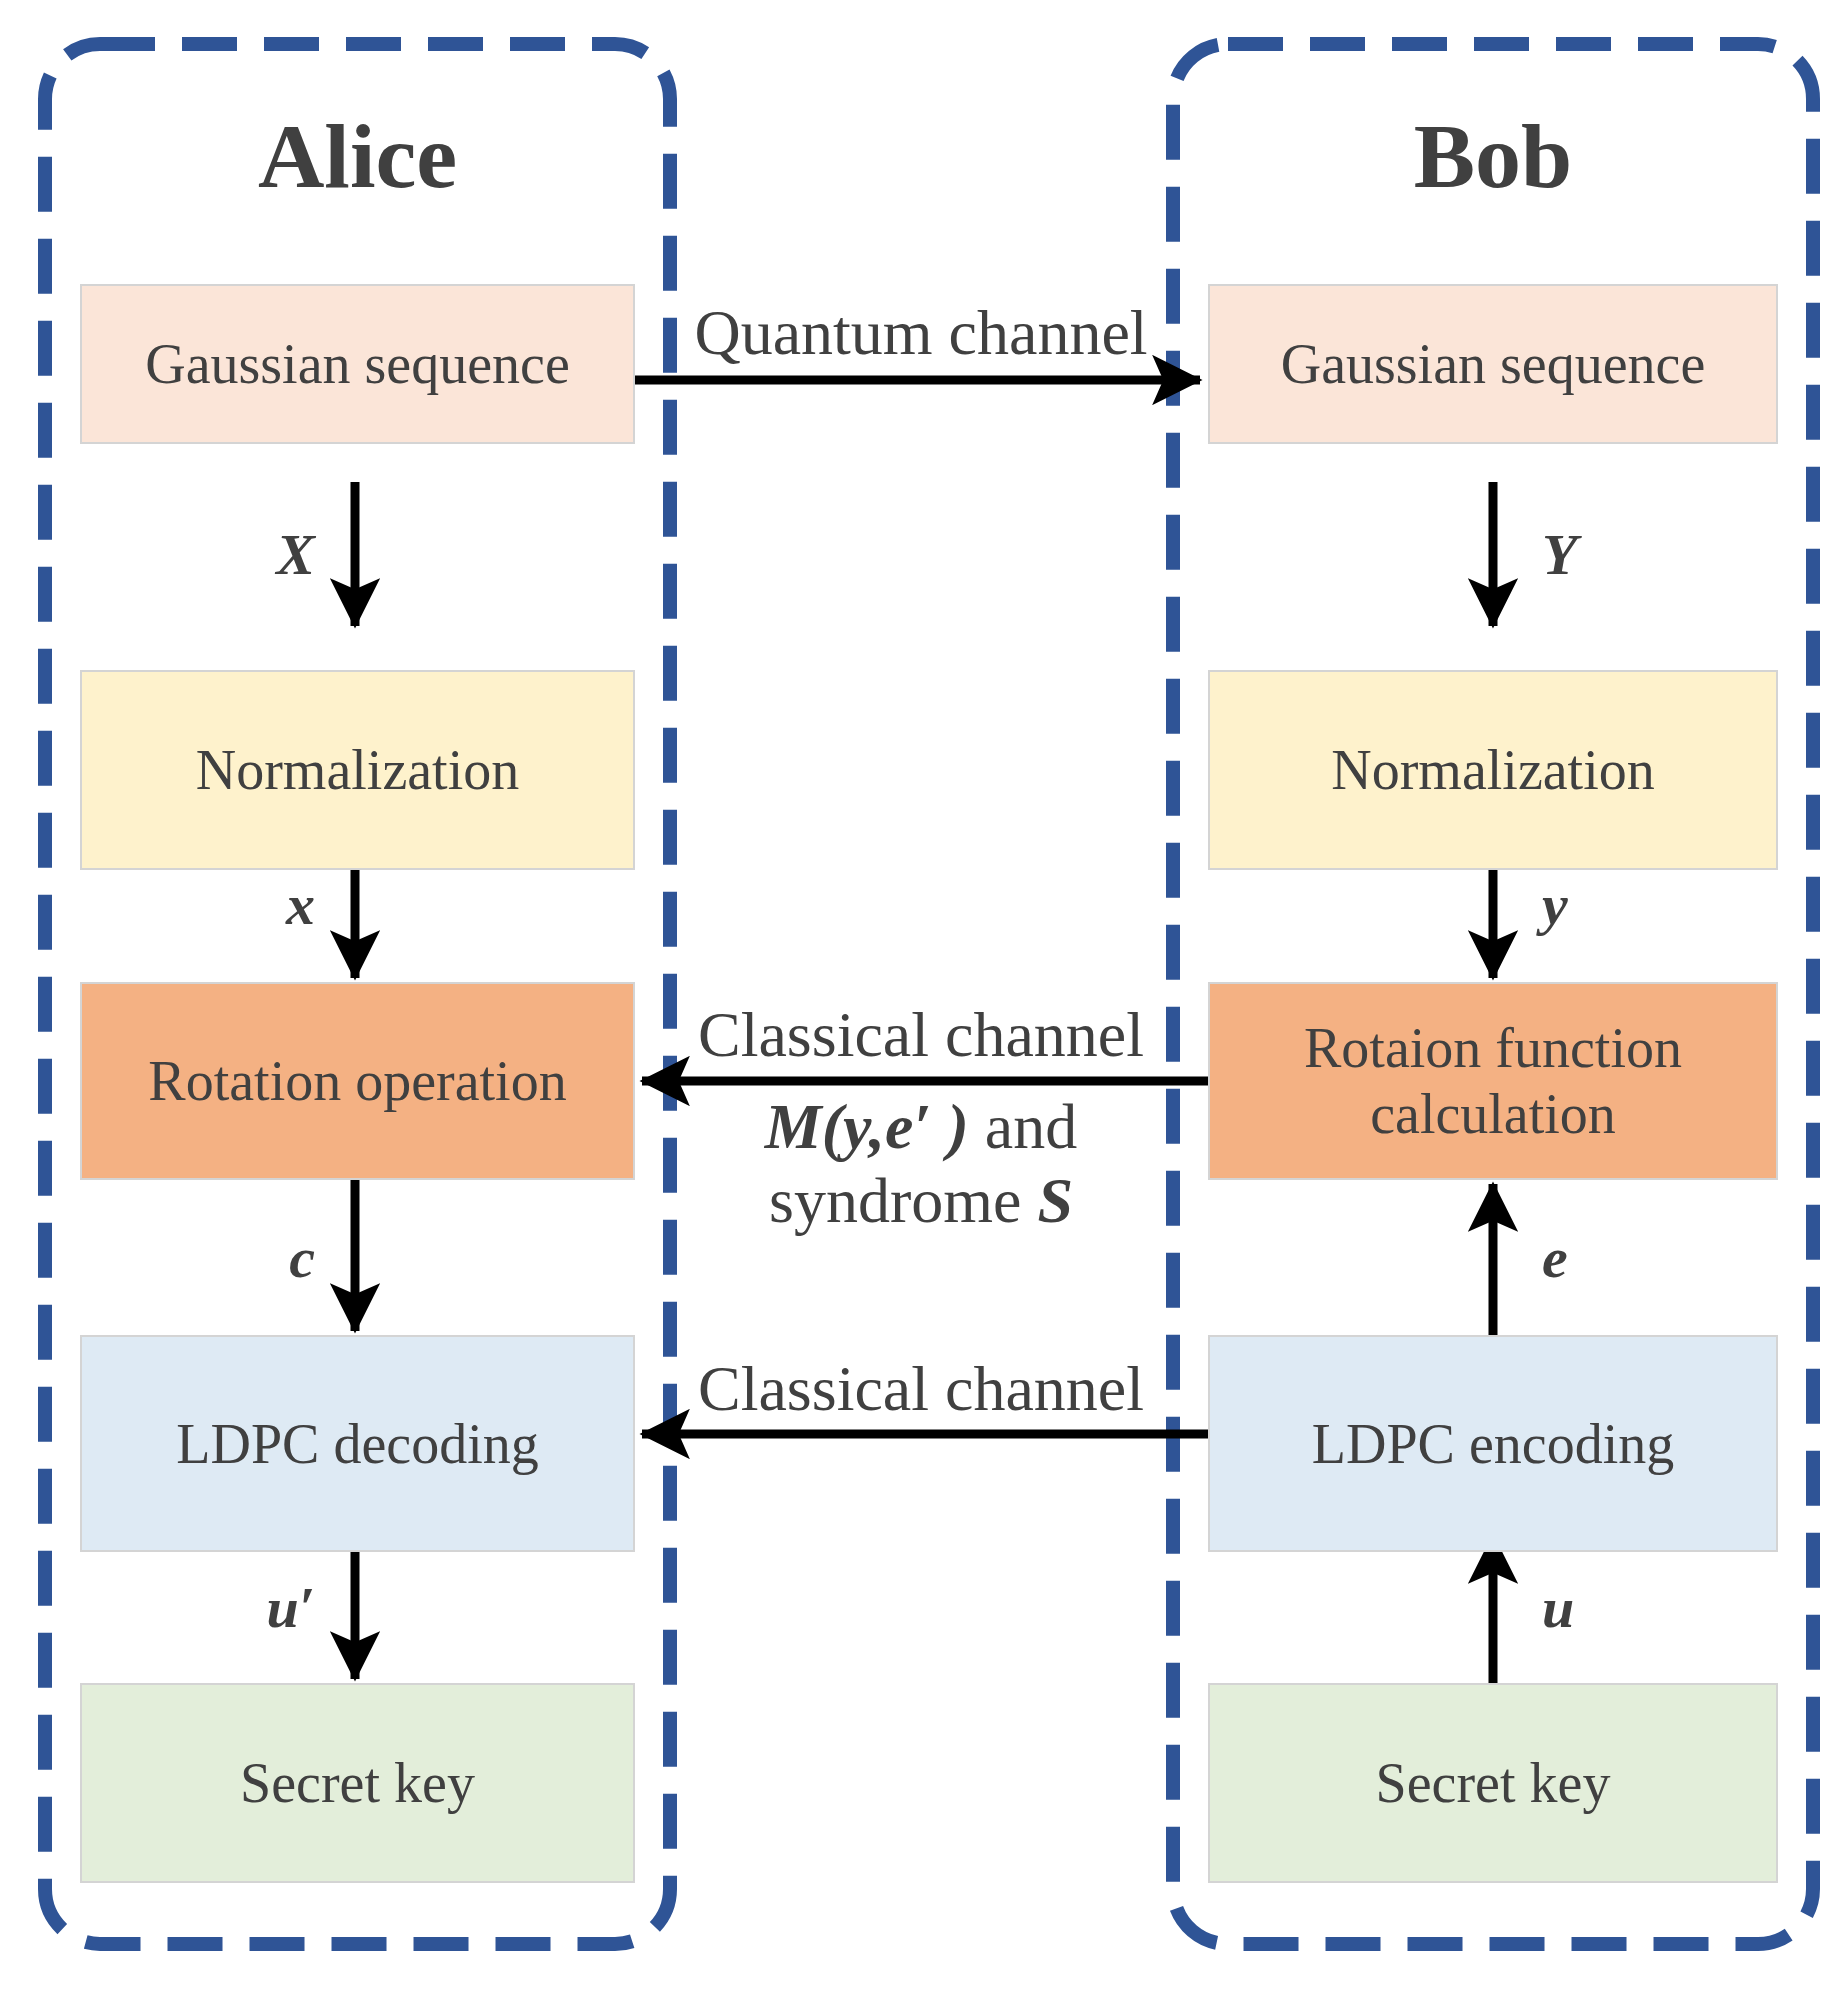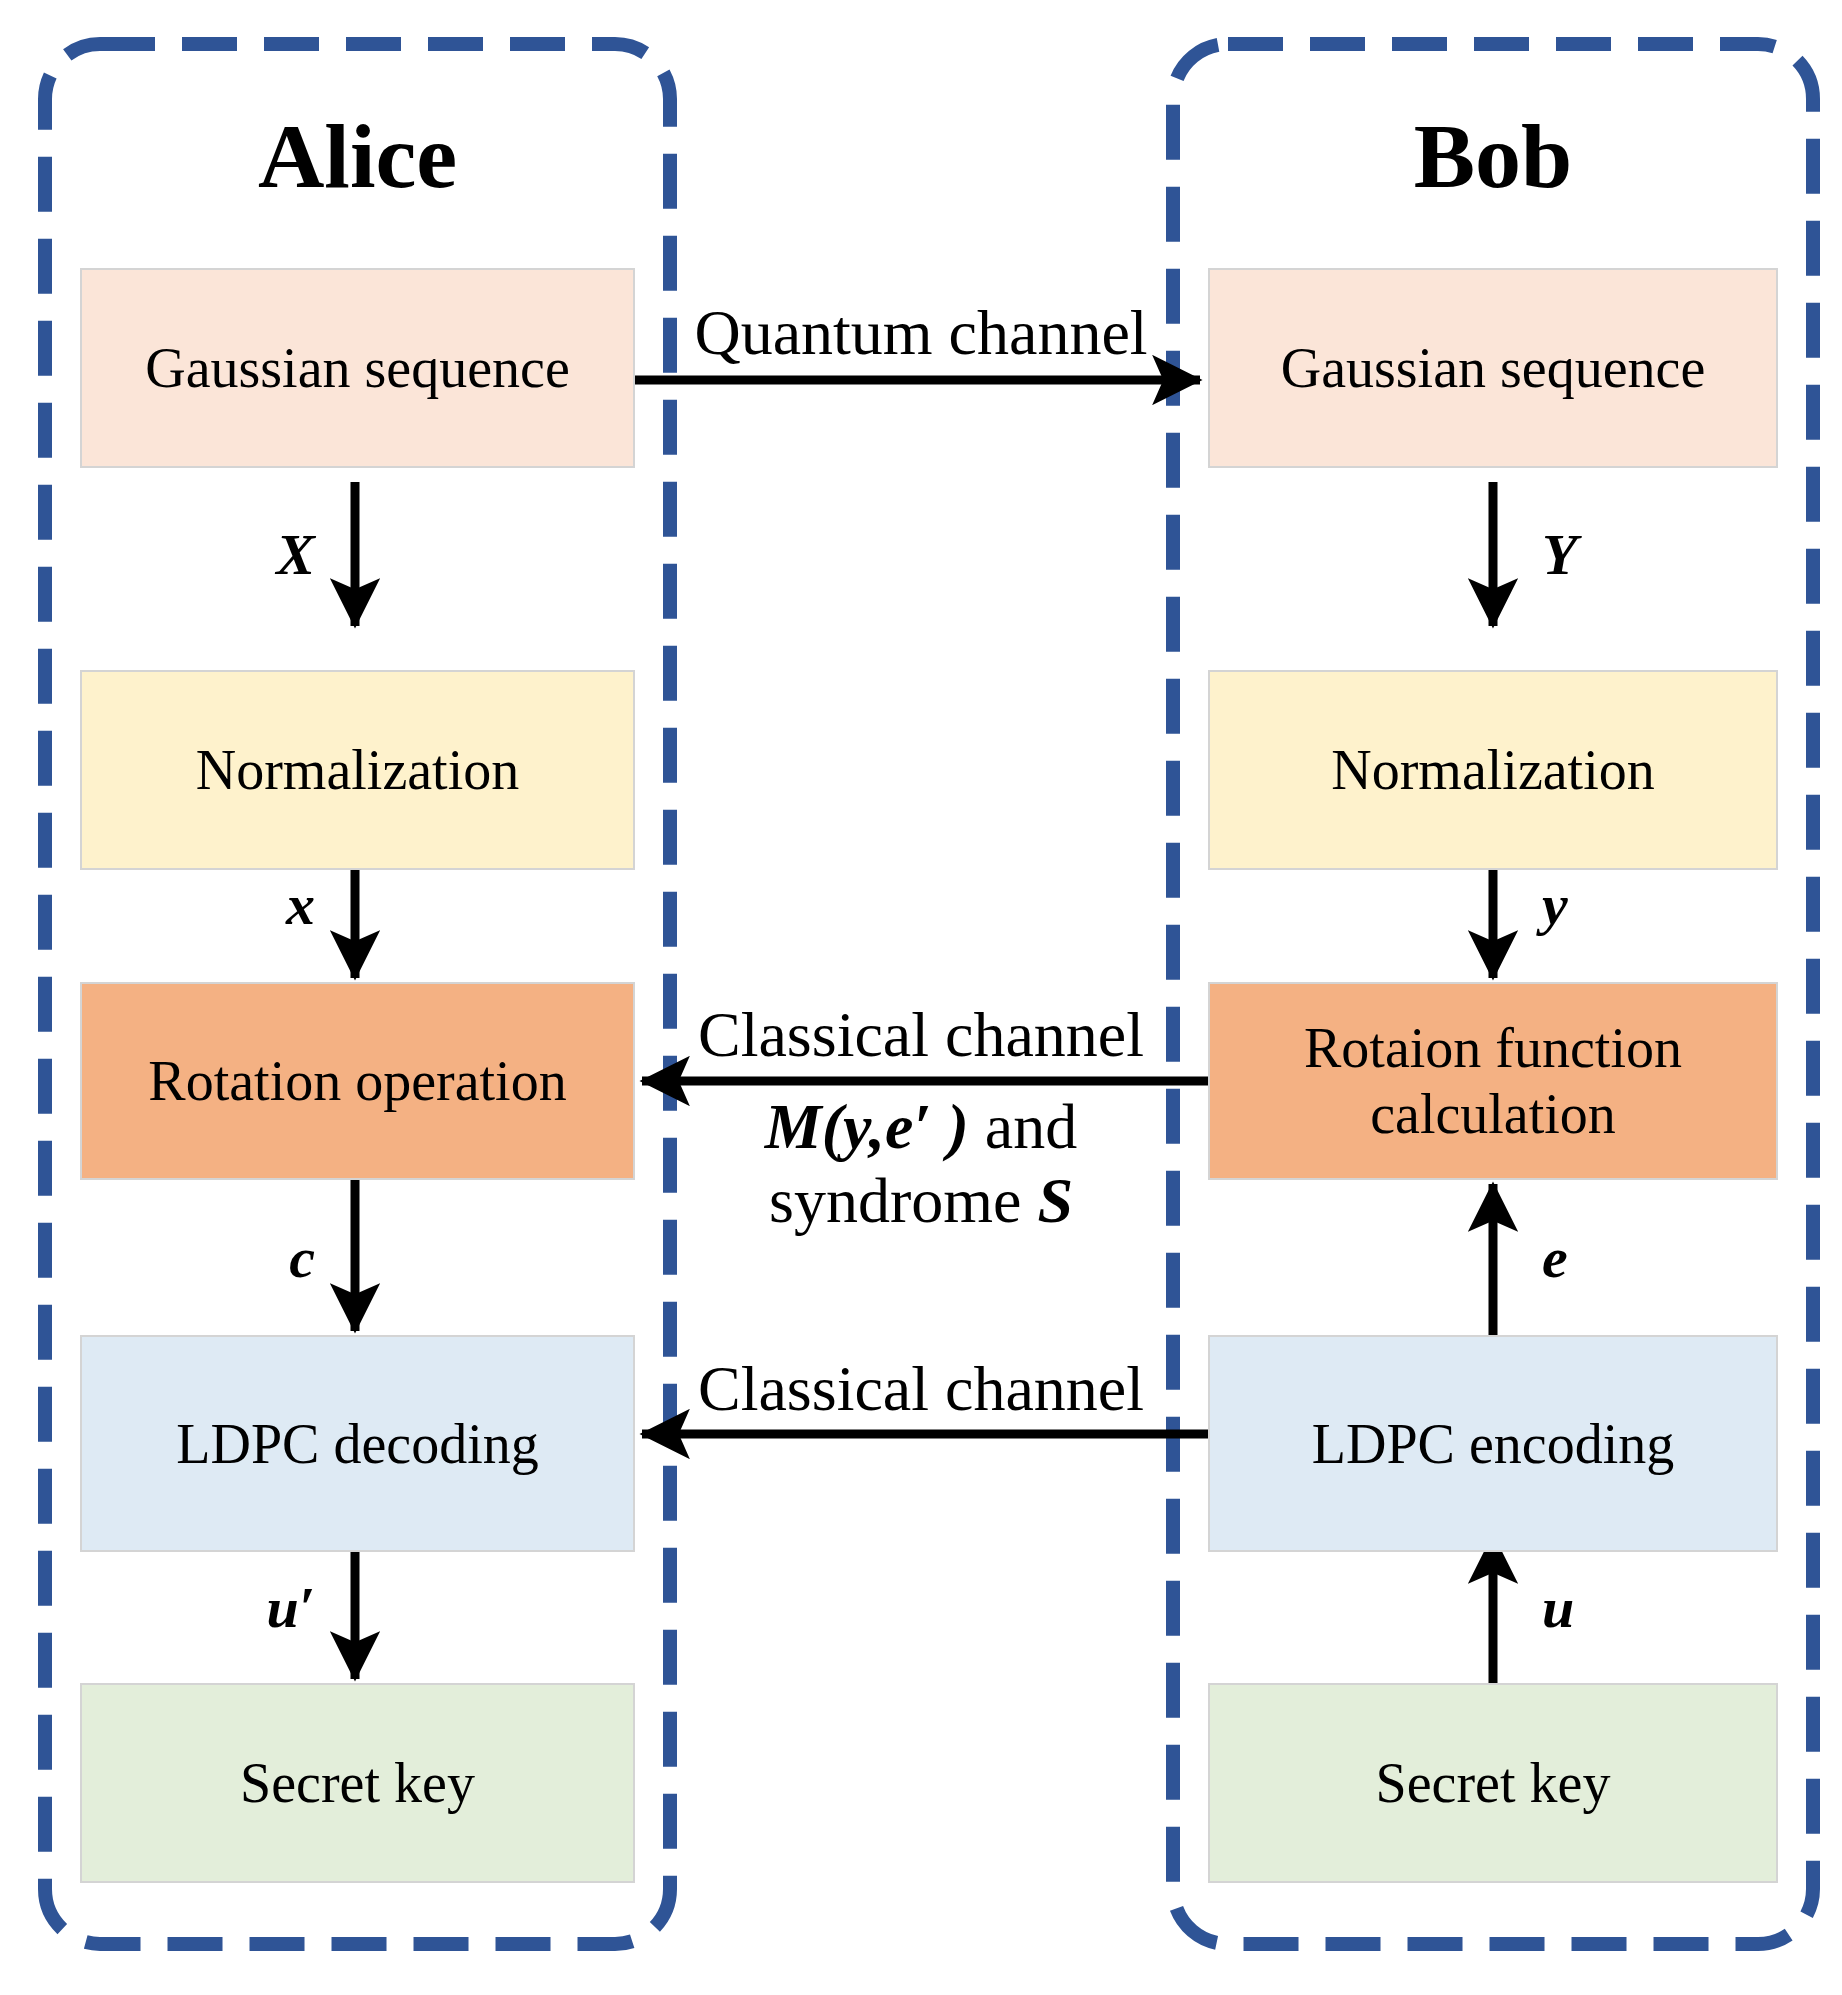--- a/index.html
+++ b/index.html
@@ -2,21 +2,21 @@
 <html style="--panel_border: #2f5496; --box_peach: #fbe5d8; --box_yellow: #fef2cc; --box_orange: #f4b183; --box_blue: #deeaf4; --box_green: #e3eeda; --arrow: #000000;"><head>
 <meta charset="utf-8">
 <style>
   html, body { margin: 0; padding: 0; background: #ffffff; }
   .canvas {
     position: relative;
     width: 1842px;
     height: 1995px;
     background: #ffffff;
     font-family: "Liberation Serif", "DejaVu Serif", serif;
-    color: #000000;
+    color: #404040;
     overflow: hidden;
   }
   svg.connector-layer {
     position: absolute;
     left: 0; top: 0;
     width: 1842px; height: 1995px;
     z-index: 1;
   }
   .panel-rect {
     fill: none;
@@ -51,21 +51,21 @@
     box-sizing: border-box;
     padding: 0 18px;
   }
   .box.peach  { background: var(--box_peach,  #fbe5d8); }
   .box.yellow { background: var(--box_yellow, #fef2cc); }
   .box.orange { background: var(--box_orange, #f4b183); }
   .box.blue   { background: var(--box_blue,   #deeaf4); }
   .box.green  { background: var(--box_green,  #e3eeda); }
   .alice-col { left: 80px;  width: 555px; }
   .bob-col   { left: 1208px; width: 570px; }
-  .row-1 { top: 268px;  height: 200px; }
+  .row-1 { top: 284px;  height: 160px; }
   .row-2 { top: 630px;  height: 200px; margin-top: 40px; }
   .row-3 { top: 982px;  height: 198px; }
   .row-4 { top: 1335px; height: 217px; }
   .row-5 { top: 1683px; height: 200px; }
   .mathlabel {
     position: absolute;
     z-index: 2;
     font-size: 58px;
     line-height: 64px;
     font-style: italic;

